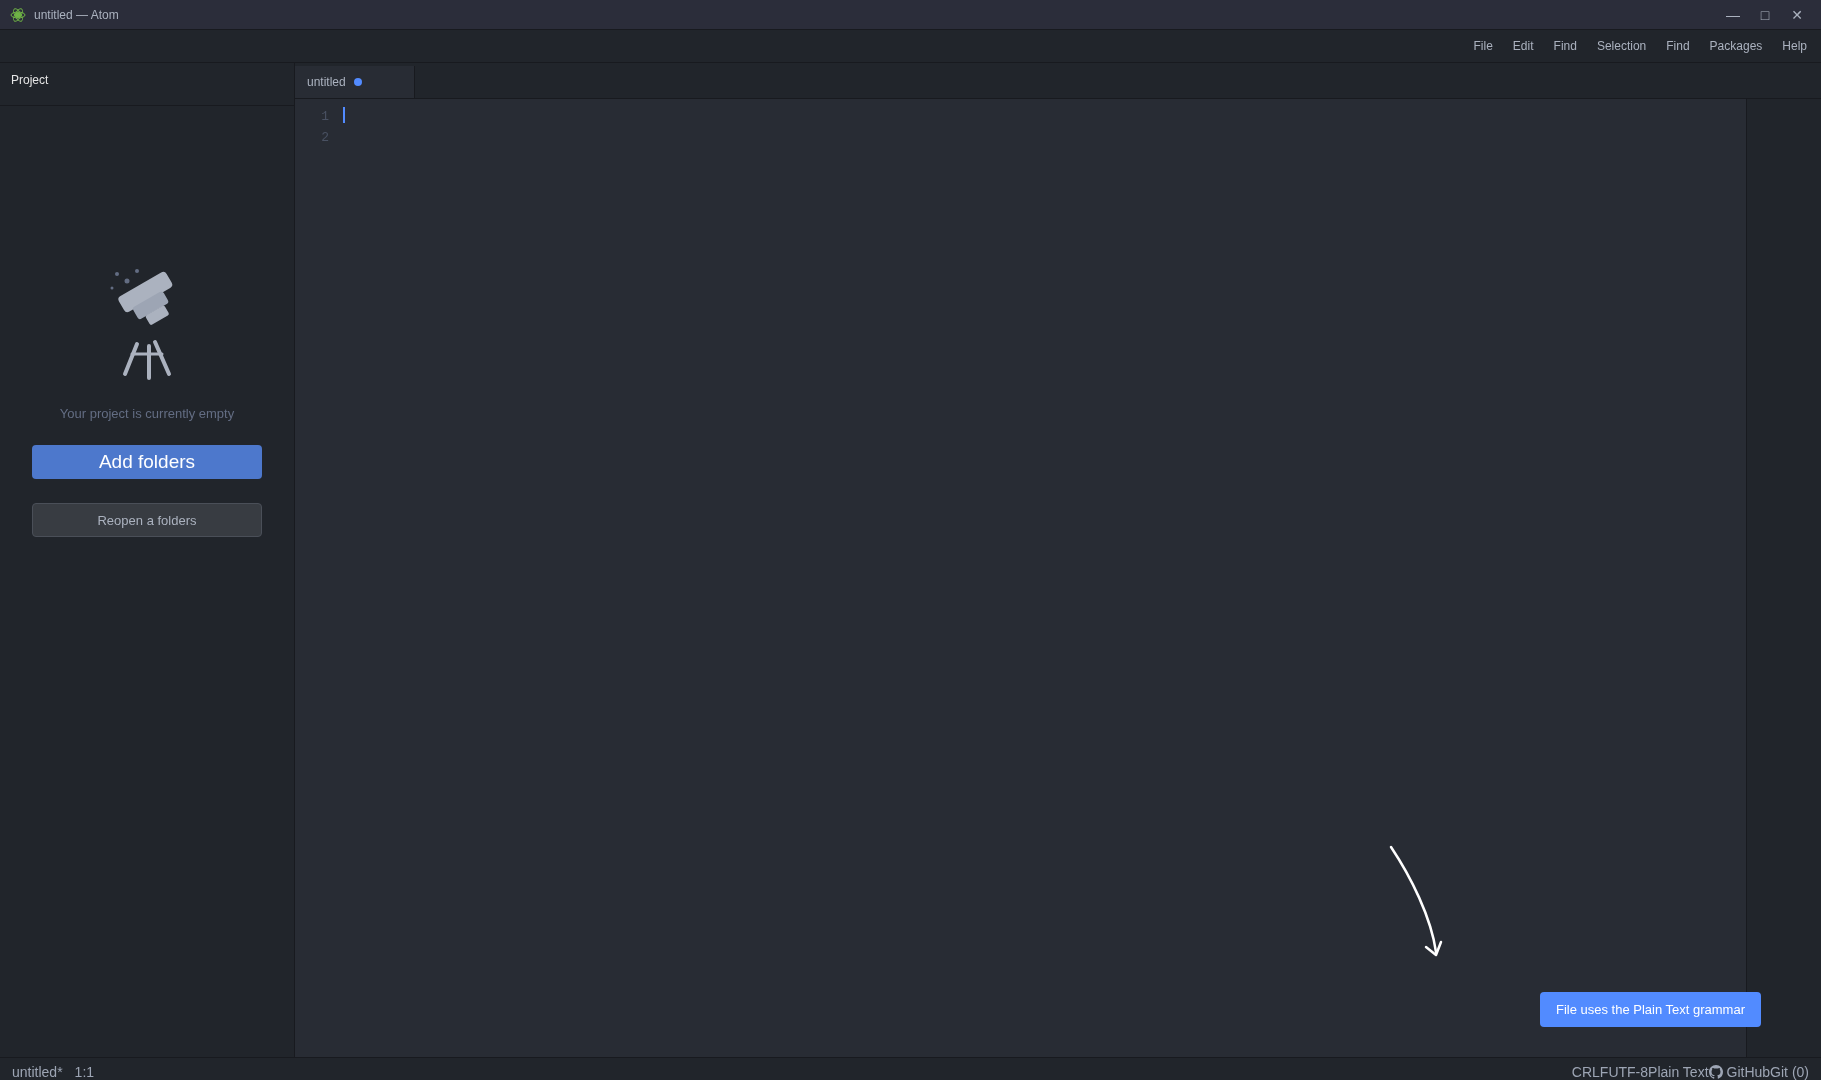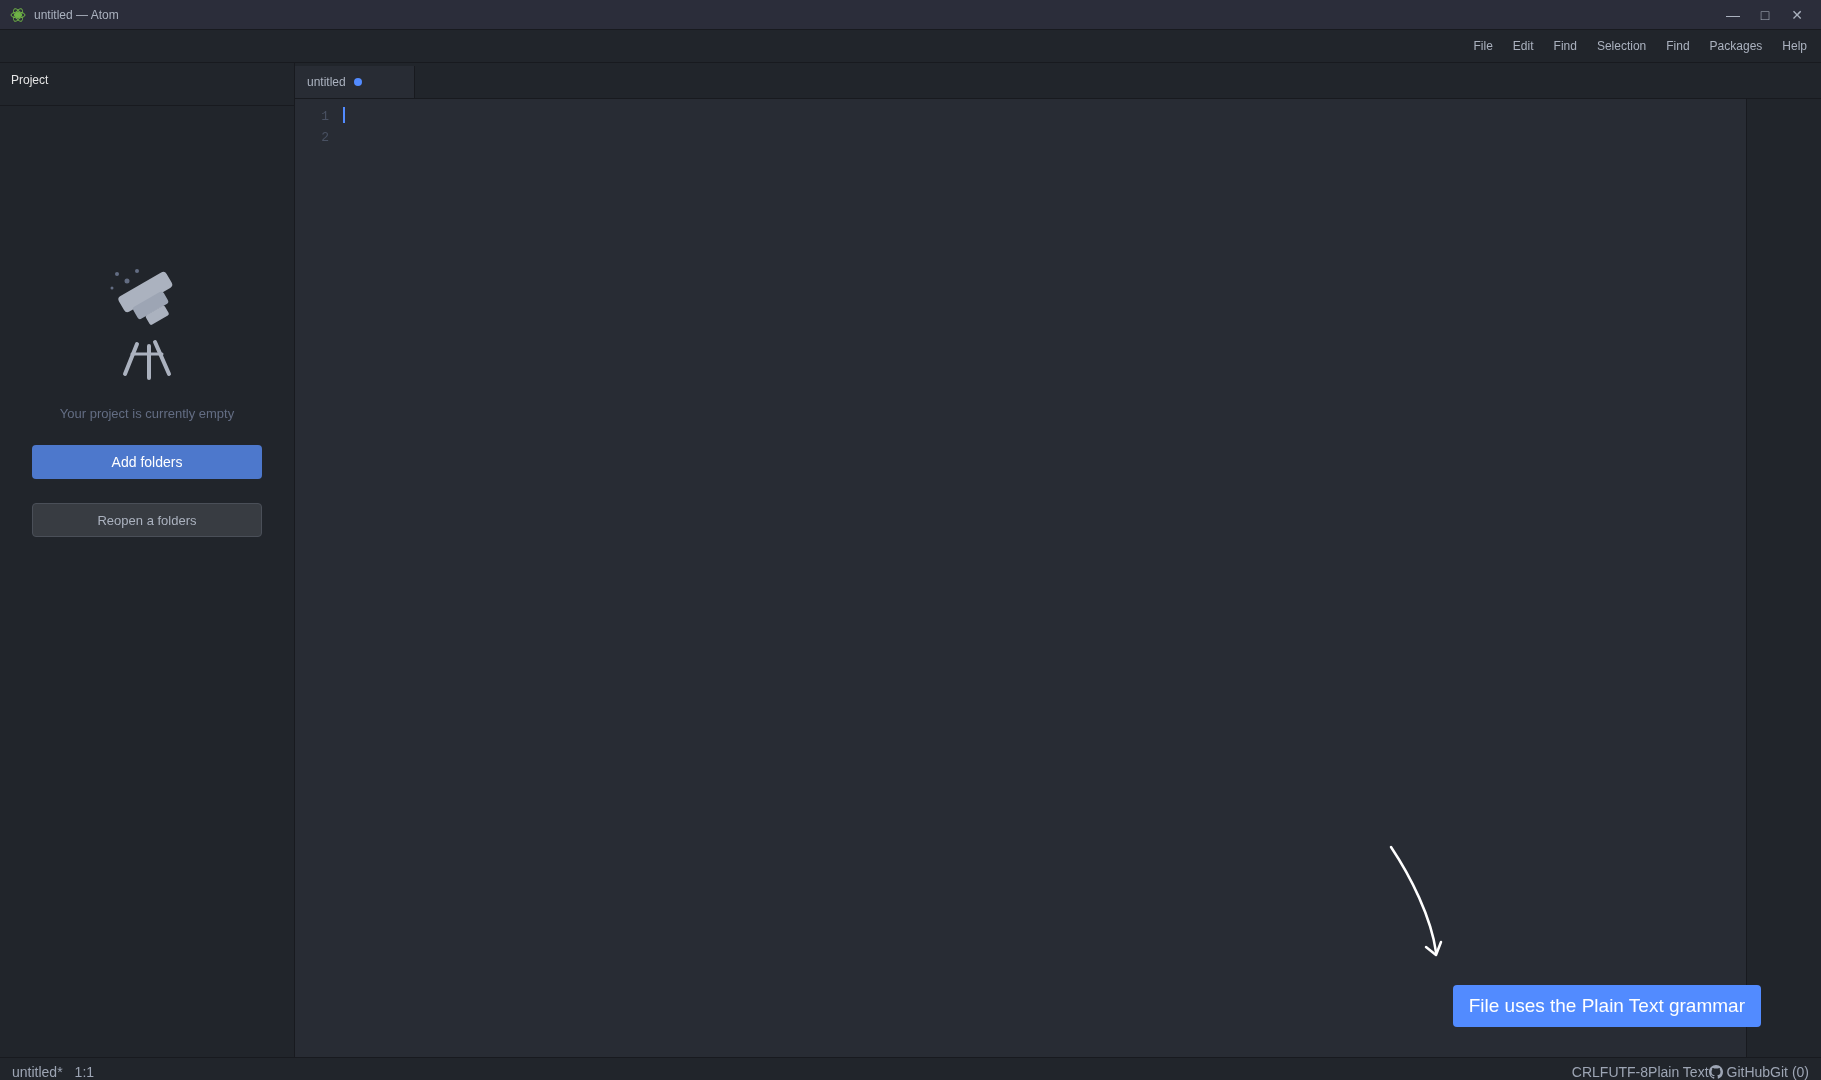--- a/index.html
+++ b/index.html
@@ -121,21 +121,21 @@
       font-size: 13px;
       color: #636d83;
     }
     #add-folders-btn {
       width: 230px;
       height: 34px;
       background: #4d78cc;
       border: none;
       border-radius: 4px;
       color: white;
-      font-size: 14px;
+      font-size: 19px;
       cursor: pointer;
       margin-top: 4px;
     }
     #reopen-project-btn {
       width: 230px;
       height: 34px;
       background: #383c42;
       border: 1px solid #4a4f58;
       border-radius: 4px;
       color: #abb2bf;
@@ -350,21 +350,21 @@
       </div>
 
       <div id="right-panel"></div>
 
       <svg style="position:absolute; bottom:90px; right:360px; width:100px; height:130px;" viewBox="0 0 100 130">
         <path d="M 30 10 C 50 40, 70 80, 75 115" stroke="white" stroke-width="2.5" fill="none" stroke-linecap="round"></path>
 
         <path d="M 65 110 L 75 118 L 80 105" stroke="white" stroke-width="2.5" fill="none" stroke-linecap="round" stroke-linejoin="round"></path>
       </svg>
 
-      <div id="grammar-tooltip" style="position:absolute; bottom:30px; right:60px; background:#528bff; color:white; padding:10px 16px; border-radius:4px; font-size:19px; white-space:nowrap; z-index:10;">
+      <div id="grammar-tooltip" style="position:absolute; bottom:30px; right:60px; background:#528bff; color:white; padding:10px 16px; border-radius:4px; font-size:13px; white-space:nowrap; z-index:10;">
         <span>File uses the Plain Text grammar</span>
       </div>
     </div>
 
   </div>
 </div>
 
 <div id="status-bar">
   <div id="status-left">
     <span class="status-item">untitled*</span>

